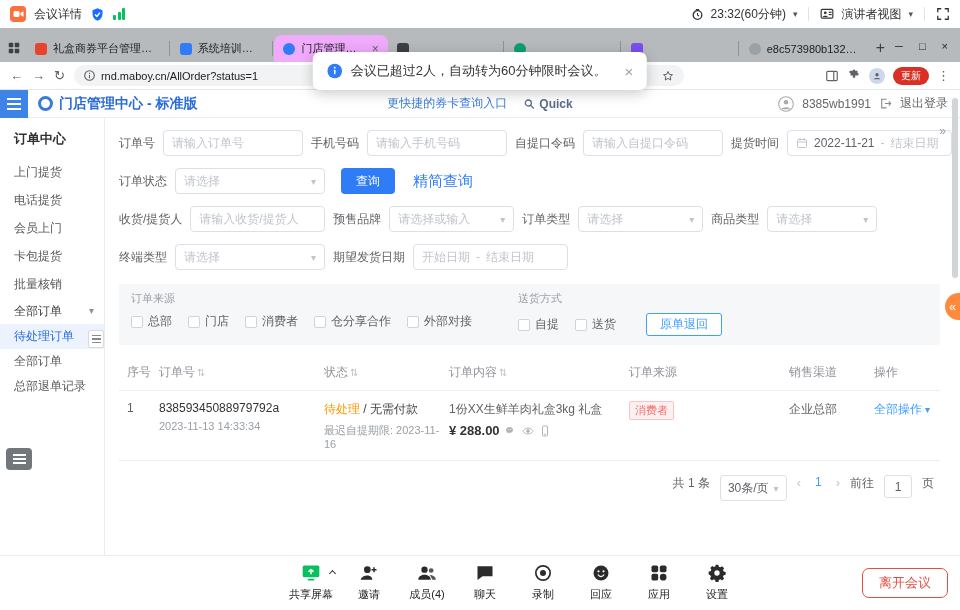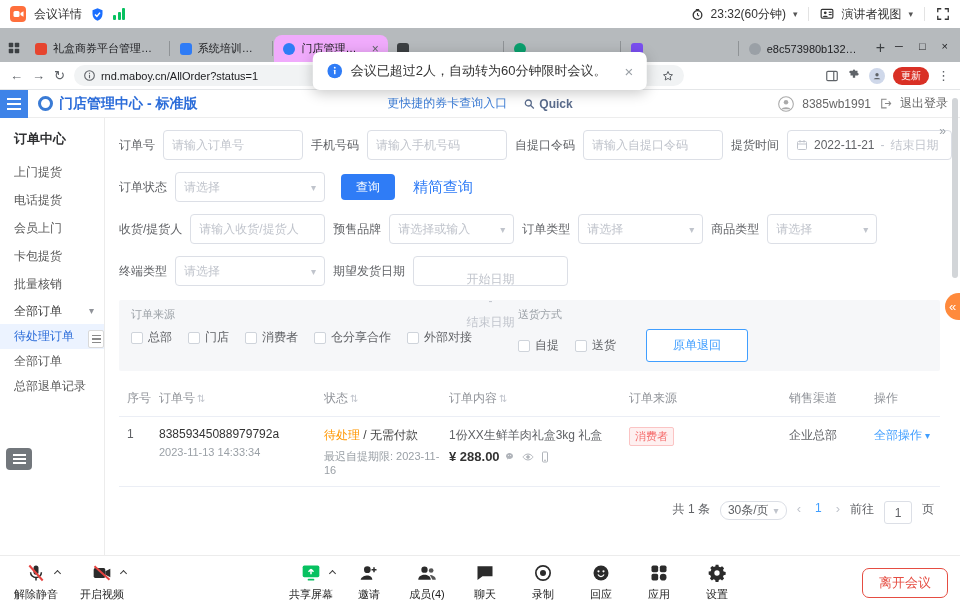--- a/index.html
+++ b/index.html
@@ -67,59 +67,59 @@
   .sb-handle { position: absolute; left: 88px; top: 240px; width: 16px; height: 18px; background: #fff;
     border: 1px solid #d9d9d9; border-radius: 2px; display: flex; flex-direction: column; gap: 2px;
     align-items: center; justify-content: center; }
   .sb-handle i { width: 9px; height: 1.5px; background: #8a8a8a; display: block; }
 
   .main { position: absolute; left: 105px; top: 28px; right: 0; bottom: 0; background: #fff; }
   .fold { position: absolute; right: 16px; top: 6px; color: #9aa0a6; font-size: 12px; letter-spacing: -2px; }
   .form-row { display: flex; align-items: center; margin: 12px 0 0 14px; gap: 8px; font-size: 12px; color: #606266; }
   .flabel { flex: none; }
   .inp, .sel, .drange { height: 26px; border: 1px solid #dcdfe6; border-radius: 4px; background: #fff;
-    display: flex; align-items: center; padding: 14px 8px; color: #c0c4cc; font-size: 12px; gap: 6px; }
+    display: flex; align-items: center; padding: 0 8px; color: #c0c4cc; font-size: 12px; gap: 6px; }
   .sel { justify-content: space-between; }
   .car { color: #c0c4cc; font-size: 10px; }
   .w140 { width: 140px; } .w150 { width: 150px; } .w135 { width: 135px; } .w125 { width: 125px; }
-  .w110 { width: 110px; } .w165 { width: 165px; } .w155 { width: 155px; flex-direction: column; }
+  .w110 { width: 110px; } .w165 { width: 165px; } .w155 { width: 155px; }
   .dval { color: #606266; }
   .btn-primary { background: #2f7cf6; color: #fff; border-radius: 4px; height: 26px; padding: 0 15px;
     font-size: 12px; display: flex; align-items: center; margin-left: 8px; }
   .blue-link { color: #2f7cf6; font-size: 15px; margin-left: 10px; }
 
   .graybox { margin: 14px 20px 0 14px; background: #f6f7f9; padding: 7px 12px 9px; display: flex;
     gap: 46px; align-items: flex-start; border-radius: 2px; }
   .gb-col { display: flex; flex-direction: column; gap: 7px; }
   .gb-label { font-size: 11px; color: #9aa0a6; }
   .gb-opts { display: flex; gap: 16px; align-items: center; font-size: 12px; color: #606266; }
   .cbw { display: flex; align-items: center; gap: 5px; }
   .cb { width: 12px; height: 12px; border: 1px solid #cfd4db; border-radius: 2px; background: #fff; flex: none; }
   .btn-outline { border: 1px solid #409eff; color: #409eff; background: #fff; border-radius: 3px;
-    height: 33px; padding: 0 26px; font-size: 12px; display: flex; align-items: center; margin-left: 14px; }
+    height: 23px; padding: 0 13px; font-size: 12px; display: flex; align-items: center; margin-left: 14px; }
 
   .otable { margin: 10px 20px 0 14px; }
   .thead, .trow { display: flex; align-items: flex-start; }
   .thead { font-size: 12px; color: #909399; border-bottom: 1px solid #ebeef5; padding: 9px 0; }
   .trow { padding: 10px 0; border-bottom: 1px solid #ebeef5; font-size: 12px; color: #606266; }
   .c1 { width: 40px; padding-left: 8px; } .c2 { width: 165px; } .c3 { width: 125px; }
   .c4 { width: 180px; } .c5 { width: 160px; } .c6 { width: 85px; } .c7 { width: 66px; }
   .sorticon { color: #c0c4cc; font-size: 10px; margin-left: 2px; }
   .ono { color: #333; } .otime { color: #9aa0a6; font-size: 11px; margin-top: 5px; }
   .stat-orange { color: #ff9700; } .stat-pay { color: #444; }
   .deadline { color: #9aa0a6; font-size: 11px; margin-top: 5px; }
   .price { color: #333; font-weight: bold; font-size: 13px; margin-top: 5px; display: flex; align-items: center; gap: 5px; }
   .srcbadge { display: inline-block; color: #f56c6c; background: #fef0f0; border: 1px solid #fbc4c4;
     border-radius: 2px; font-size: 11px; padding: 1px 5px; }
   .actlink { color: #409eff; display: flex; align-items: center; gap: 3px; }
   .actlink .car { color: #409eff; }
 
   .pager { display: flex; justify-content: flex-end; gap: 10px;
     margin: 14px 26px 0 0; font-size: 12px; color: #606266; }
-  .psel { border: 1px solid #dcdfe6; border-radius: 9px; height: 19px; padding: 0 7px; display: flex;
+  .psel { border: 1px solid #dcdfe6; border-radius: 3px; height: 26px; padding: 0 7px; display: flex;
     align-items: center; gap: 5px; color: #606266; }
   .parrow { color: #c0c4cc; font-size: 13px; }
   .pnum { color: #409eff; padding: 0 4px; }
   .goto-box { border: 1px solid #dcdfe6; border-radius: 3px; width: 28px; height: 23px; display: flex;
     align-items: center; justify-content: center; color: #606266; }
 
   .scroll-thumb { position: absolute; right: 2px; top: 70px; width: 6px; height: 180px; background: #d2d5d8; border-radius: 3px; }
   .side-pull { position: absolute; right: 0; top: 293px; width: 15px; height: 27px; background: #ff8a3c;
     border-radius: 14px 0 0 14px; color: #fff; display: flex; align-items: center; justify-content: center;
     font-size: 13px; z-index: 40; }
@@ -567,45 +567,20 @@
           <circle cx="12" cy="12" r="11" fill="#2f7cf6"></circle>
           <rect x="10.9" y="10" width="2.2" height="7" rx="1" fill="#fff"></rect>
           <circle cx="12" cy="7" r="1.4" fill="#fff"></circle>
         </svg>
     </span>
     <span>会议已超过2人，自动转为60分钟限时会议。</span>
     <span class="toast-x">×</span>
   </div>
 
   <div class="meet-bottom">
-    <div class="tgroup-left">
-      <div class="tool">
-        <span class="ticon">
-          <svg width="20" height="20" viewBox="0 0 24 24">
-              <rect x="9" y="3" width="6" height="11" rx="3" fill="#2b2b2b"></rect>
-              <path d="M5.5 11a6.5 6.5 0 0 0 13 0" stroke="#2b2b2b" stroke-width="1.8" fill="none"></path>
-              <line x1="12" y1="17.5" x2="12" y2="21" stroke="#2b2b2b" stroke-width="1.8"></line>
-              <line x1="4" y1="3" x2="20" y2="21" stroke="#e64340" stroke-width="2.4"></line>
-            </svg>
-        </span>
-        <span class="chv"></span>
-        <span>解除静音</span>
-      </div>
-      <div class="tool">
-        <span class="ticon">
-          <svg width="20" height="20" viewBox="0 0 24 24">
-              <rect x="2" y="6" width="14" height="12" rx="2" fill="#2b2b2b"></rect>
-              <path d="M16 10l6-3.2v10.4L16 14z" fill="#2b2b2b"></path>
-              <line x1="3" y1="4" x2="21" y2="20" stroke="#e64340" stroke-width="2.4"></line>
-            </svg>
-        </span>
-        <span class="chv"></span>
-        <span>开启视频</span>
-      </div>
-    </div>
 
     <div class="tgroup-center">
       <div class="tool">
         <span class="ticon">
           <svg width="20" height="20" viewBox="0 0 24 24">
               <rect x="2" y="3" width="20" height="14" rx="2" fill="#07c160"></rect>
               <path d="M12 13.5V7.5M12 7.5L9 10.5M12 7.5l3 3" stroke="#fff" stroke-width="1.8" fill="none"></path>
               <rect x="8" y="19" width="8" height="2" rx="1" fill="#07c160"></rect>
             </svg>
         </span>

